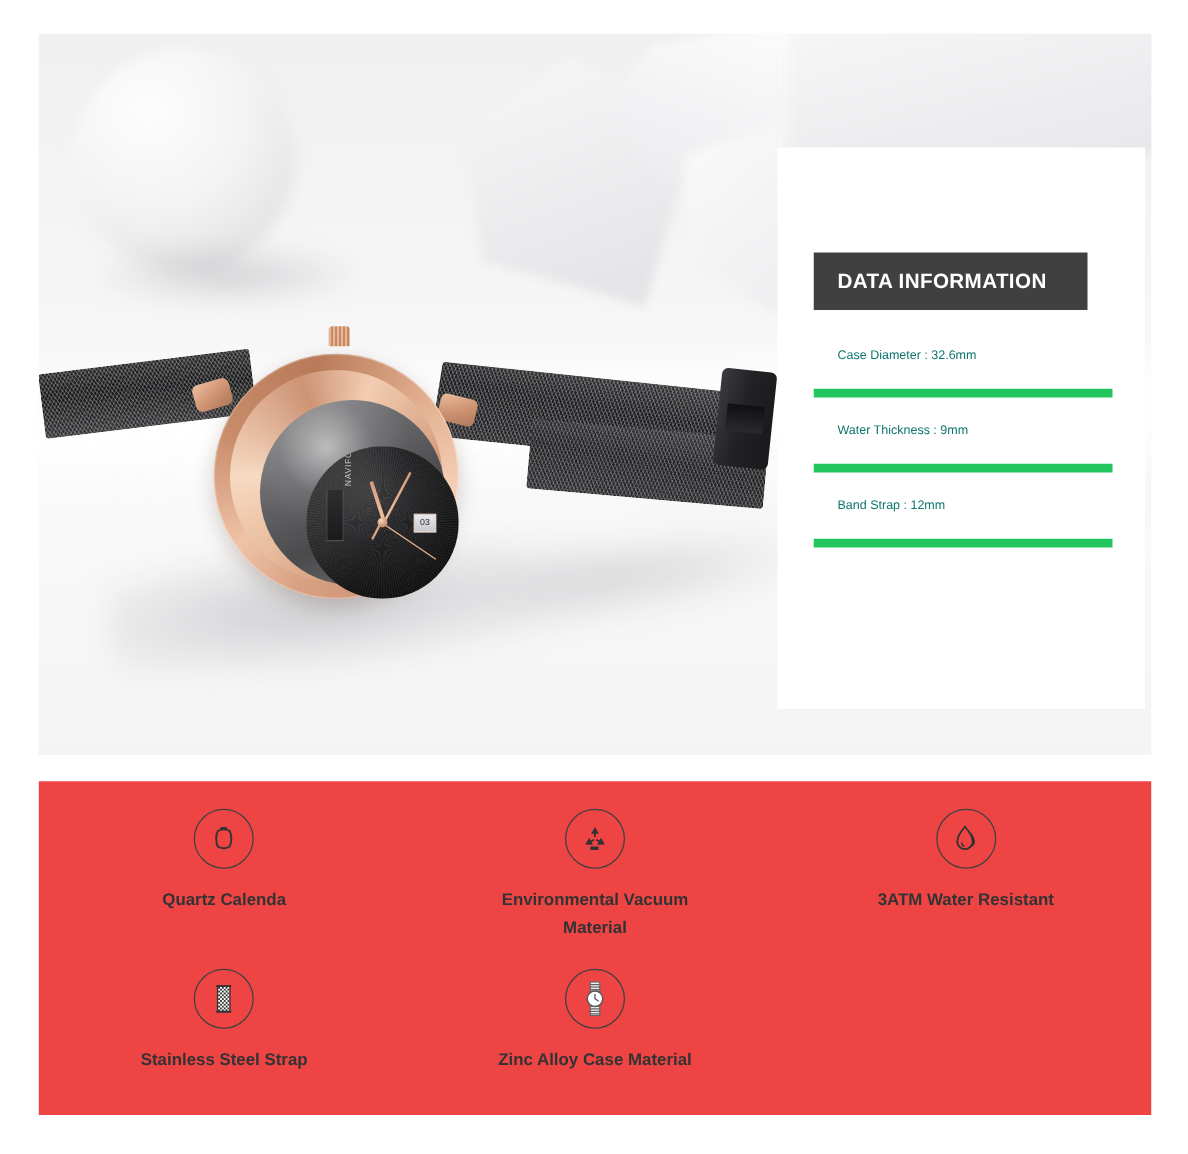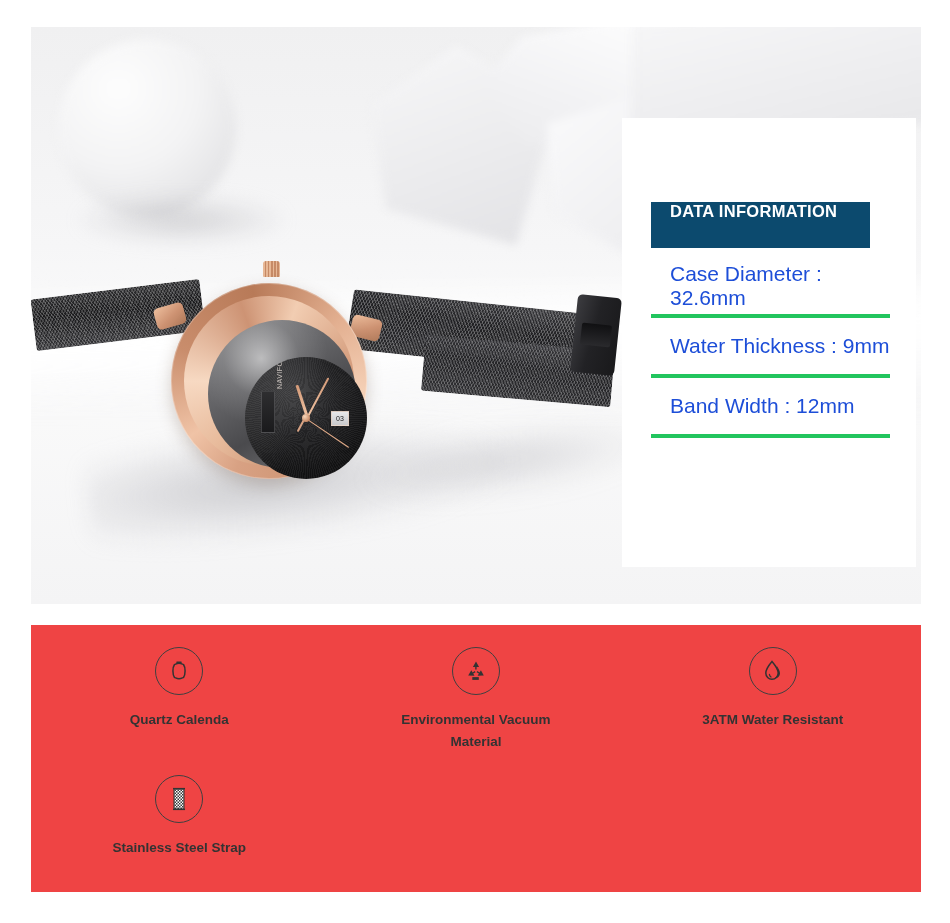--- a/index.html
+++ b/index.html
@@ -339,43 +339,44 @@
     width: 294px;
     height: 449px;
     background: #ffffff;
   }
   .spec-header {
     position: absolute;
     left: 29px;
     top: 84px;
     width: 219px;
     height: 46px;
-    background: #0c4a6e;
+    background: #404040;
     display: flex;
+    align-items: center;
   }
   .spec-header span {
     color: #ffffff;
     font-size: 16.5px;
     font-weight: bold;
     letter-spacing: .3px;
     padding-left: 19px;
   }
   .spec-list {
     position: absolute;
     left: 29px;
     top: 140px;
     width: 239px;
   }
   .spec-row {
     height: 60px;
     display: flex;
     align-items: center;
-    border-bottom: 4px solid #22c55e;
-    font-size: 21px;
-    color: #1d4ed8;
+    border-bottom: 7px solid #22c55e;
+    font-size: 10px;
+    color: #0f766e;
     padding-left: 19px;
     box-sizing: border-box;
   }
 
   
   .features {
     position: absolute;
     left: 31px;
     top: 625px;
     width: 890px;
@@ -465,21 +466,21 @@
     </div>
   </div>
 
   <div class="spec-card">
     <div class="spec-header">
       <span>DATA INFORMATION</span>
     </div>
     <div class="spec-list">
       <div class="spec-row">Case Diameter : 32.6mm</div>
       <div class="spec-row">Water Thickness : 9mm</div>
-      <div class="spec-row">Band Width : 12mm</div>
+      <div class="spec-row">Band Strap : 12mm</div>
     </div>
   </div>
 </div>
 
 <div class="features">
   <div class="feature-grid">
 
     <div class="feature">
       <div class="feature-icon">
         <svg width="26" height="26" viewBox="0 0 26 26" fill="none" stroke="#333" stroke-width="1.5" stroke-linecap="round">
@@ -528,15 +529,32 @@
             </pattern>
           </defs>
           <rect x="7" y="4" width="10" height="20" fill="url(#meshpat)" stroke="#333" stroke-width="1"></rect>
           <line x1="6" y1="3.6" x2="18" y2="3.6" stroke="#333" stroke-width="1.4"></line>
           <line x1="6" y1="24.4" x2="18" y2="24.4" stroke="#333" stroke-width="1.4"></line>
         </svg>
       </div>
       <div class="feature-label">Stainless Steel Strap</div>
     </div>
 
+    <div class="feature">
+      <div class="feature-icon">
+        <svg width="22" height="30" viewBox="0 0 22 30" fill="none" stroke="#666" stroke-width="1">
+          <rect x="7.2" y="1.6" width="7.6" height="7.4" fill="#f0f0f0"></rect>
+          <line x1="7.2" y1="3.6" x2="14.8" y2="3.6"></line>
+          <line x1="7.2" y1="5.6" x2="14.8" y2="5.6"></line>
+          <line x1="7.2" y1="7.6" x2="14.8" y2="7.6"></line>
+          <rect x="7.2" y="21" width="7.6" height="7.4" fill="#f0f0f0"></rect>
+          <line x1="7.2" y1="23" x2="14.8" y2="23"></line>
+          <line x1="7.2" y1="25" x2="14.8" y2="25"></line>
+          <line x1="7.2" y1="27" x2="14.8" y2="27"></line>
+          <circle cx="11" cy="15" r="6.2" fill="#ffffff" stroke="#555" stroke-width="1.1"></circle>
+          <path d="M11 15 L11 11.4 M11 15 L13.6 16.8" stroke="#555" stroke-width="1" stroke-linecap="round"></path>
+        </svg>
+      </div>
+      <div class="feature-label">Zinc Alloy Case Material</div>
+    </div>
 
   </div>
 </div>
 
 </body></html>

